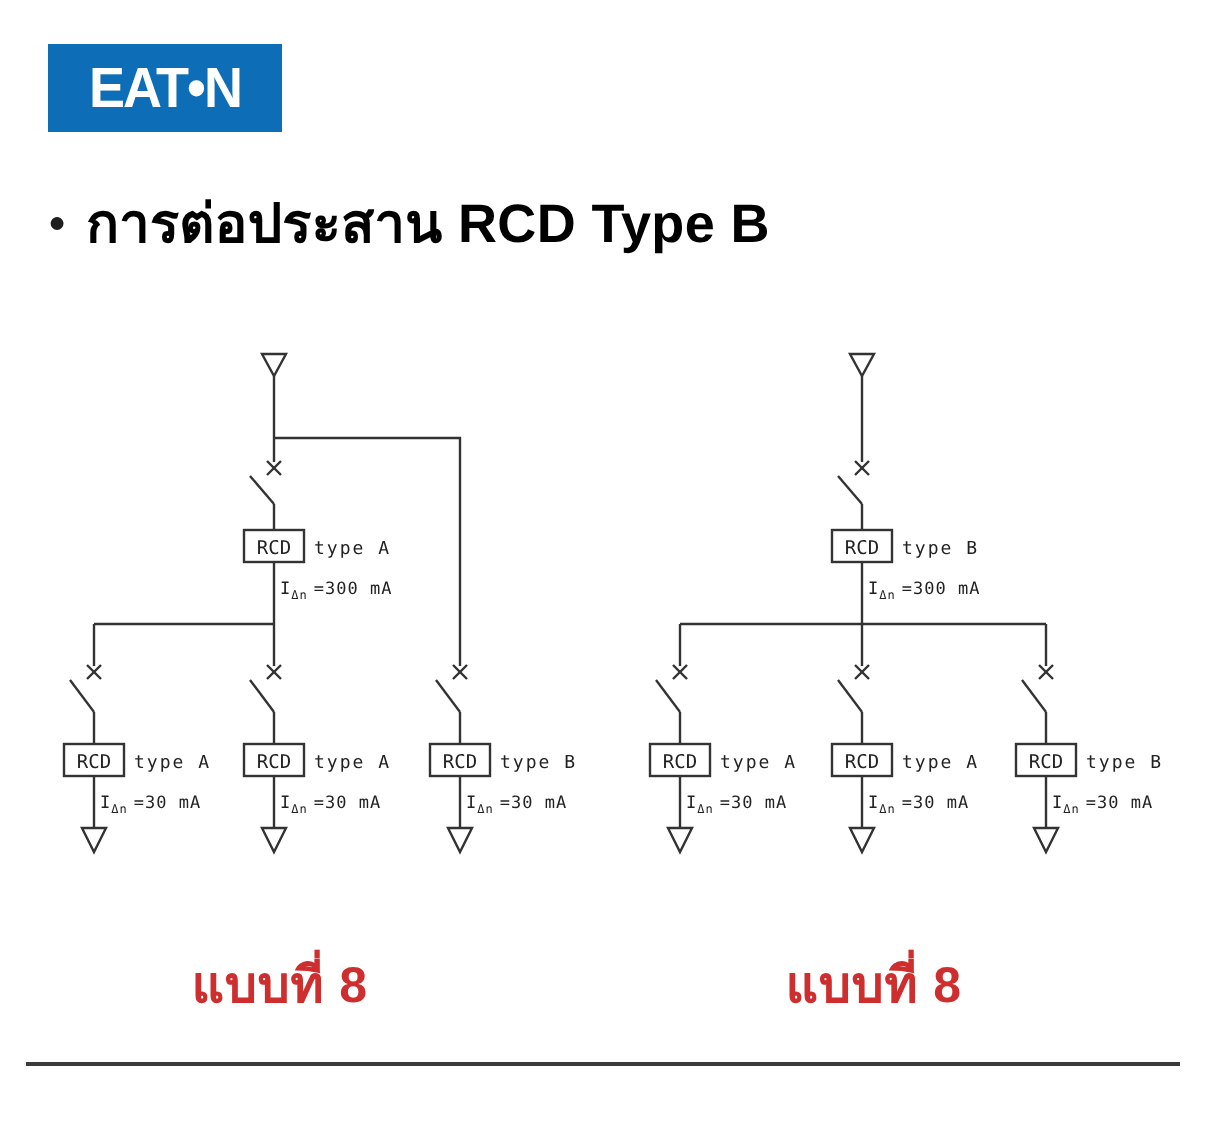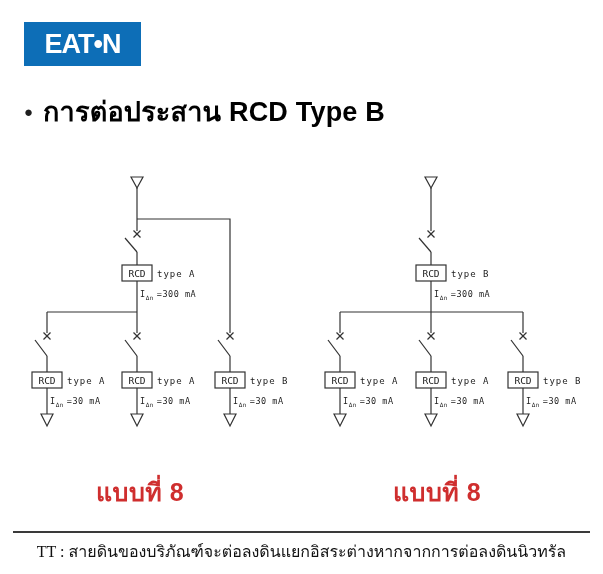--- a/index.html
+++ b/index.html
@@ -175,15 +175,14 @@
       <text class="t-rating" x="218" y="256"><tspan>I</tspan><tspan class="sub" dy="2.5">Δn</tspan><tspan dy="-2.5" dx="3">=30 mA</tspan></text>
       <line x1="215" y1="240" x2="215" y2="266"></line>
       <path class="tri" d="M209,266 L221,266 L215,278 Z"></path>
     </g>
   </svg>
 
   <div id="caption-1" class="caption">แบบที่ 8</div>
   <div id="caption-2" class="caption">แบบที่ 8</div>
 
   <div class="footer-divider"></div>
-  <div class="footer-note">TT : สายดินของบริภัณฑ์จะต่อลงดินแยกอิสระต่างหากจากการต่อลงดินนิวทรัล</div>
 
 </div>
 
 </body></html>

